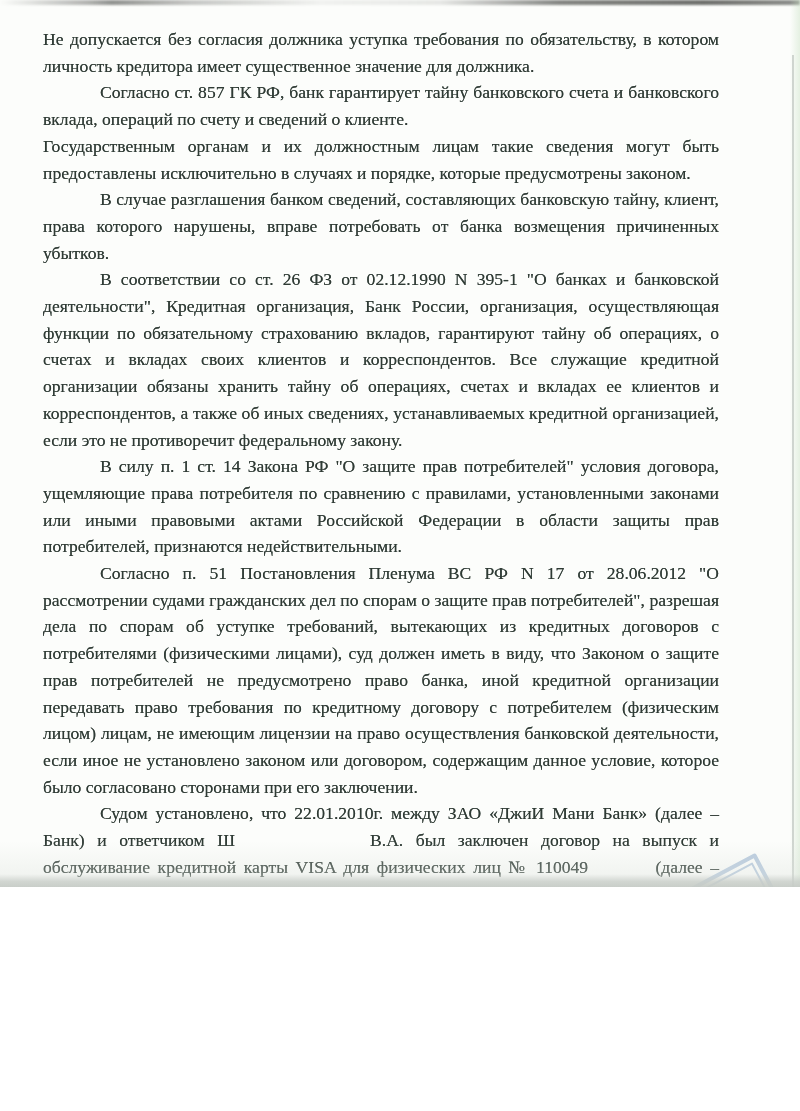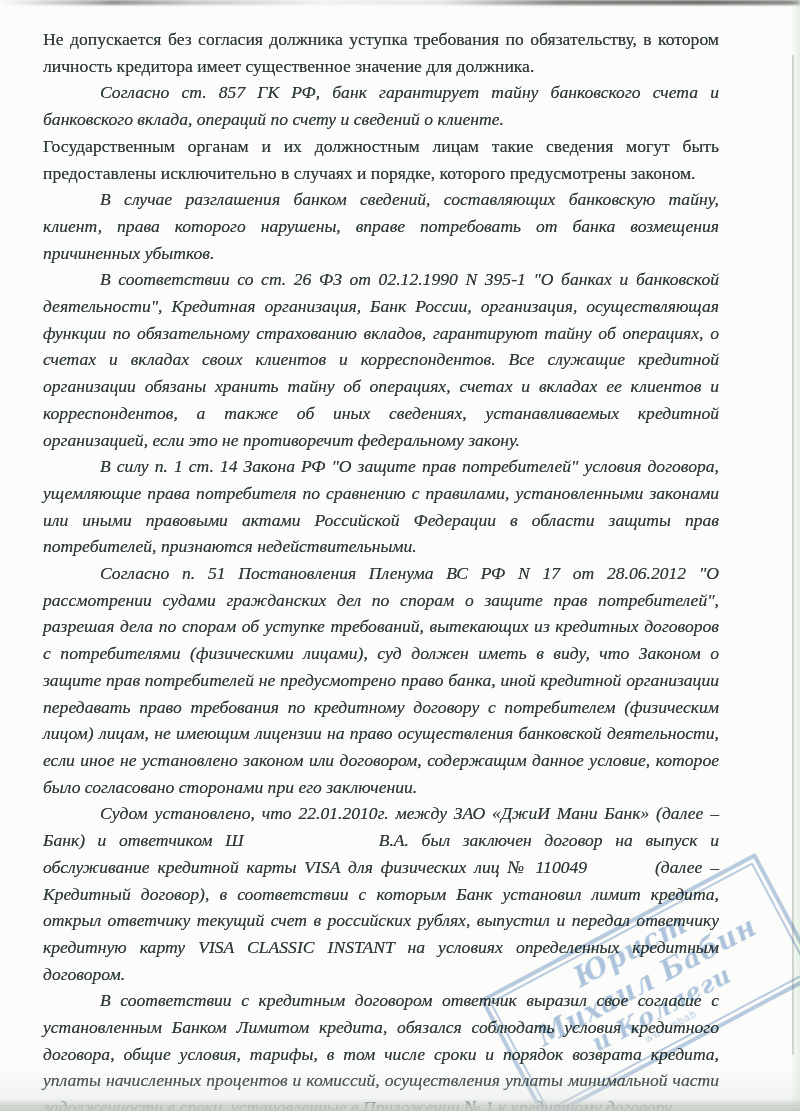--- a/index.html
+++ b/index.html
@@ -2,41 +2,41 @@
 <html><head>
 <meta charset="utf-8">
 <style>
   html, body {
     margin: 0; padding: 0;
     background: #ffffff;
   }
   .page {
     position: relative;
     width: 800px;
-    height: 1111px;
+    height: 887px;
     background: #fcfdfb;
     overflow: hidden;
     font-family: "Liberation Serif", "DejaVu Serif", serif;
   }
   
   .text-block {
     position: absolute;
     left: 43px;
     top: 26px;
     width: 676px;
     color: #2f3b35;
     font-size: 17.6px;
     line-height: 26.7px;
     text-shadow: 0 0 0.6px rgba(47,59,53,0.75);
   }
   .text-block p {
     margin: 0;
     text-align: justify;
   }
-  .text-block p.indent { text-indent: 57px; font-style: italic; }
+  .text-block p.indent { text-indent: 57px; }
   .redaction-gap {
     display: inline-block;
     height: 1px;
   }
   
   .artifact-top {
     position: absolute; left: 0; top: 0; width: 800px; height: 5px;
     background: linear-gradient(90deg,
       rgba(40,42,38,0.0) 0%, rgba(40,42,38,0.35) 11%, rgba(40,42,38,0.5) 14%,
       rgba(40,42,38,0.25) 24%, rgba(40,42,38,0.05) 40%, rgba(40,42,38,0.1) 55%,
@@ -110,21 +110,21 @@
 
 <div class="page">
 
   <div class="artifact-top"></div>
   <div class="artifact-right-line"></div>
   <div class="artifact-right-tint"></div>
 
   <div class="text-block" id="text-block" style="color: rgb(47, 59, 53);">
       <p class=""><span>Не допускается без согласия должника уступка требования по обязательству, в котором личность кредитора имеет существенное значение для должника. </span></p>
       <p class="indent"><span>Согласно ст. 857 ГК РФ, банк гарантирует тайну банковского счета и банковского вклада, операций по счету и сведений о клиенте. </span></p>
-      <p class=""><span>Государственным органам и их должностным лицам такие сведения могут быть предоставлены исключительно в случаях и порядке, которого предусмотрены законом. </span></p>
+      <p class=""><span>Государственным органам и их должностным лицам такие сведения могут быть предоставлены исключительно в случаях и порядке, которые предусмотрены законом. </span></p>
       <p class="indent"><span>В случае разглашения банком сведений, составляющих банковскую тайну, клиент, права которого нарушены, вправе потребовать от банка возмещения причиненных убытков. </span></p>
       <p class="indent"><span>В соответствии со ст. 26 ФЗ от 02.12.1990 N 395-1 "О банках и банковской деятельности", Кредитная организация, Банк России, организация, осуществляющая функции по обязательному страхованию вкладов, гарантируют тайну об операциях, о счетах и вкладах своих клиентов и корреспондентов. Все служащие кредитной организации обязаны хранить тайну об операциях, счетах и вкладах ее клиентов и корреспондентов, а также об иных сведениях, устанавливаемых кредитной организацией, если это не противоречит федеральному закону. </span></p>
       <p class="indent"><span>В силу п. 1 ст. 14 Закона РФ "О защите прав потребителей" условия договора, ущемляющие права потребителя по сравнению с правилами, установленными законами или иными правовыми актами Российской Федерации в области защиты прав потребителей, признаются недействительными. </span></p>
       <p class="indent"><span>Согласно п. 51 Постановления Пленума ВС РФ N 17 от 28.06.2012 "О рассмотрении судами гражданских дел по спорам о защите прав потребителей", разрешая дела по спорам об уступке требований, вытекающих из кредитных договоров с потребителями (физическими лицами), суд должен иметь в виду, что Законом о защите прав потребителей не предусмотрено право банка, иной кредитной организации передавать право требования по кредитному договору с потребителем (физическим лицом) лицам, не имеющим лицензии на право осуществления банковской деятельности, если иное не установлено законом или договором, содержащим данное условие, которое было согласовано сторонами при его заключении. </span></p>
       <p class="indent"><span>Судом установлено, что  22.01.2010г. между ЗАО «ДжиИ Мани Банк» (далее – Банк) и ответчиком Ш </span><span class="redaction-gap" style="width: 110px;"></span> <span>В.А. был заключен договор на выпуск и обслуживание кредитной карты VISA для физических лиц № 110049 </span><span class="redaction-gap" style="width: 52px;"></span> <span>(далее – Кредитный договор), в соответствии с которым Банк установил лимит кредита, открыл ответчику текущий счет в российских рублях, выпустил и передал ответчику кредитную карту VISA CLASSIC INSTANT на условиях определенных кредитным договором. </span></p>
       <p class="indent"><span>В соответствии с кредитным договором ответчик выразил свое согласие с установленным Банком Лимитом кредита, обязался соблюдать условия кредитного договора, общие условия, тарифы, в том числе сроки и порядок возврата кредита, уплаты начисленных процентов и комиссий, осуществления уплаты минимальной части задолженности в сроки, установленные в Приложении № 1 к кредитному договору. </span></p>
     </div>
 
   <div class="stamp">
     <div class="stamp-outer" style="border-color: rgb(143, 173, 208);"></div>

